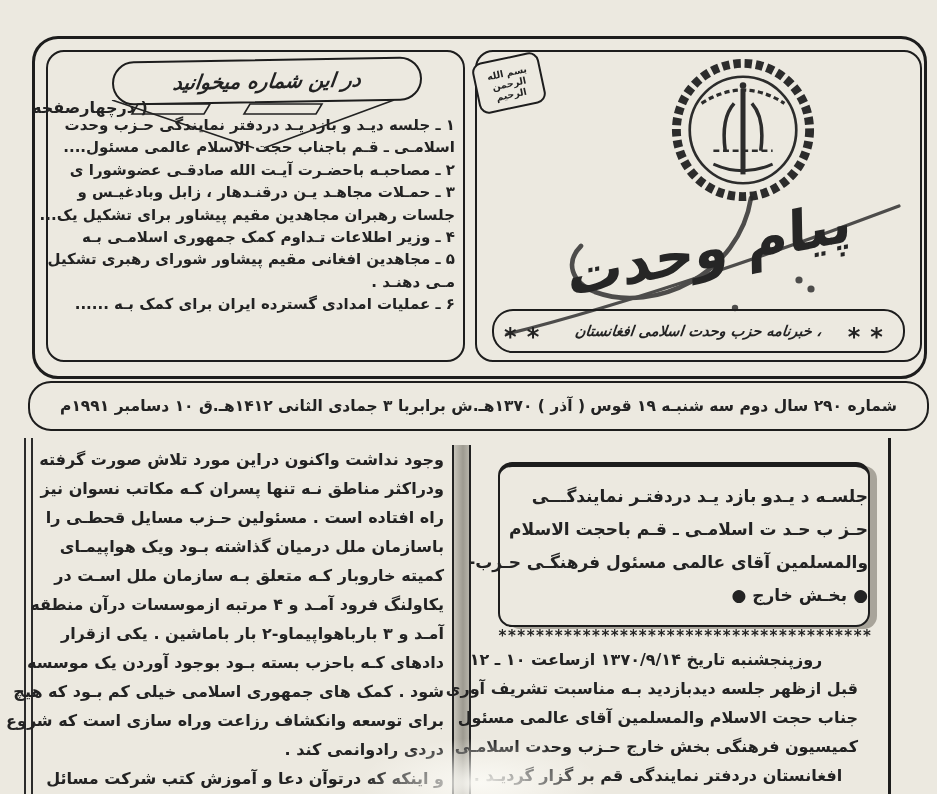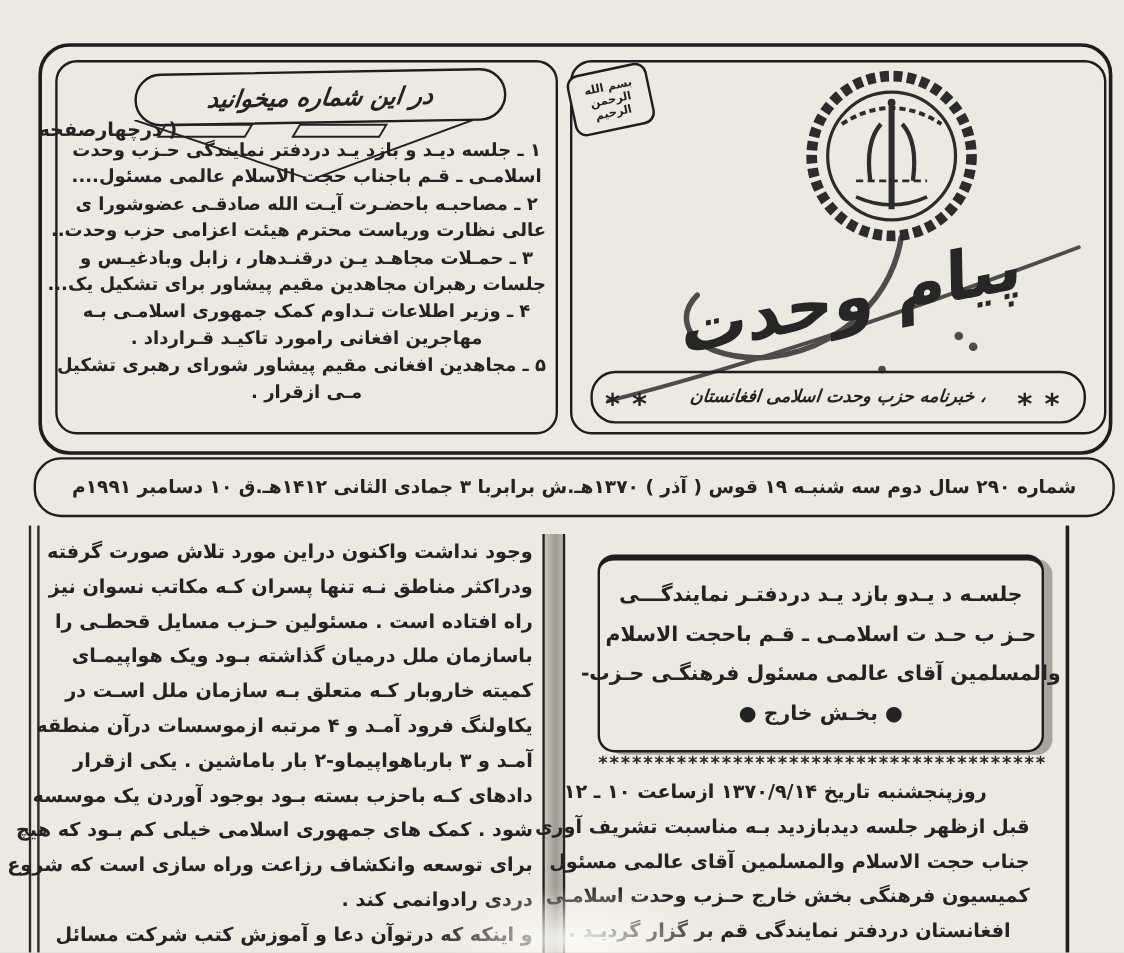--- a/index.html
+++ b/index.html
@@ -28,21 +28,21 @@
     font-size:20px;font-weight:bold;font-style:italic;
     transform:skewX(-8deg);white-space:nowrap;
   }
   .ribbons{position:absolute;left:34px;top:48px;}
   .pages-note{
     position:absolute;left:-16px;top:46px;font-size:16px;font-weight:600;
     direction:rtl;z-index:3;white-space:nowrap;
   }
   .toc{
     position:absolute;right:8px;left:8px;top:62px;
-    direction:rtl;text-align:center;
+    direction:rtl;text-align:right;
   }
   .toc .line{font-size:15px;font-weight:bold;line-height:22.4px;white-space:nowrap;}
 
   
   .plaque{
     position:absolute;left:-2px;top:5px;width:60px;height:44px;
     border:2.5px solid #1d1d1d;border-radius:10px;
     transform:rotate(-12deg);display:flex;align-items:center;justify-content:center;
     padding:2px;text-align:center;background:#ece9e0;
   }
@@ -86,21 +86,21 @@
   .lcol{position:absolute;left:32px;top:445px;width:412px;direction:rtl;text-align:right;}
   .lcol .line{font-size:16px;font-weight:600;line-height:29px;white-space:nowrap;}
   .rcol{position:absolute;left:458px;top:645px;width:400px;direction:rtl;text-align:center;}
   .rcol .line{font-size:16px;font-weight:600;line-height:29px;white-space:nowrap;}
   .rcol .line:first-child{padding-right:24px;}
 
   .subhead{
     position:absolute;left:498px;top:462px;width:368px;height:158px;
     border:2.5px solid #1d1d1d;border-top-width:5px;border-radius:14px;
     box-shadow:8px 3px 0 -1px #a8a49a;
-    display:flex;flex-direction:column;align-items:center;justify-content:center;
+    display:flex;flex-direction:column;align-items:flex-start;justify-content:center;
     direction:rtl;background:#ece9e0;
   }
   .subhead .hline{font-size:17px;font-weight:bold;line-height:33px;white-space:nowrap;}
   .stars-row{
     position:absolute;left:498px;top:626px;width:375px;height:14px;overflow:hidden;
     text-align:center;font-size:15px;font-weight:bold;letter-spacing:1.5px;line-height:20px;
   }
   .glare{
     position:absolute;left:360px;top:738px;width:240px;height:90px;z-index:5;
     background:radial-gradient(closest-side,rgba(251,250,245,.95),rgba(251,250,245,0));
@@ -124,27 +124,26 @@
       <polygon points="168,4 240,4 234,14 162,14" fill="none" stroke="#222" stroke-width="1.6"></polygon>
       <line x1="30" y1="0" x2="172" y2="48" stroke="#222" stroke-width="1.6"></line>
       <line x1="312" y1="0" x2="182" y2="48" stroke="#222" stroke-width="1.6"></line>
     </svg>
     <div class="pages-note">( درچهارصفحه</div>
     <div class="toc">
 
     <div class="line">۱ ـ جلسه دیـد و بازد یـد دردفتر نمایندگی حـزب وحدت</div>
         <div class="line">اسلامـی ـ قـم باجناب حجت الاسلام عالمی مسئول....</div>
         <div class="line">۲ ـ مصاحبـه باحضـرت آیـت الله صادقـی عضوشورا ی</div>
-        <div class="line">عالی نظارت وریاست محترم هیئت اعزامی حزب وحدت..</div>
         <div class="line">۳ ـ حمـلات مجاهـد یـن درقنـدهار ، زابل وبادغیـس و</div>
         <div class="line">جلسات رهبران مجاهدین مقیم پیشاور برای تشکیل یک...</div>
         <div class="line">۴ ـ وزیر اطلاعات تـداوم کمک جمهوری اسلامـی بـه</div>
-        <div class="line">مهاجرین افغانی رامورد تاکیـد قـرارداد .</div>
         <div class="line">۵ ـ مجاهدین افغانی مقیم پیشاور شورای رهبری تشکیل</div>
-        <div class="line">مـی ازقرار .</div>
+        <div class="line">مـی دهنـد .</div>
+        <div class="line">۶ ـ عملیات امدادی گسترده ایران برای کمک بـه ......</div>
       </div>
   </div>
 
   <div class="box" id="masthead-box">
     <div class="plaque">
       <span>بسم الله الرحمن الرحیم</span>
     </div>
 
     <div class="emblem">
       <svg width="148" height="148" viewBox="0 0 100 100">

